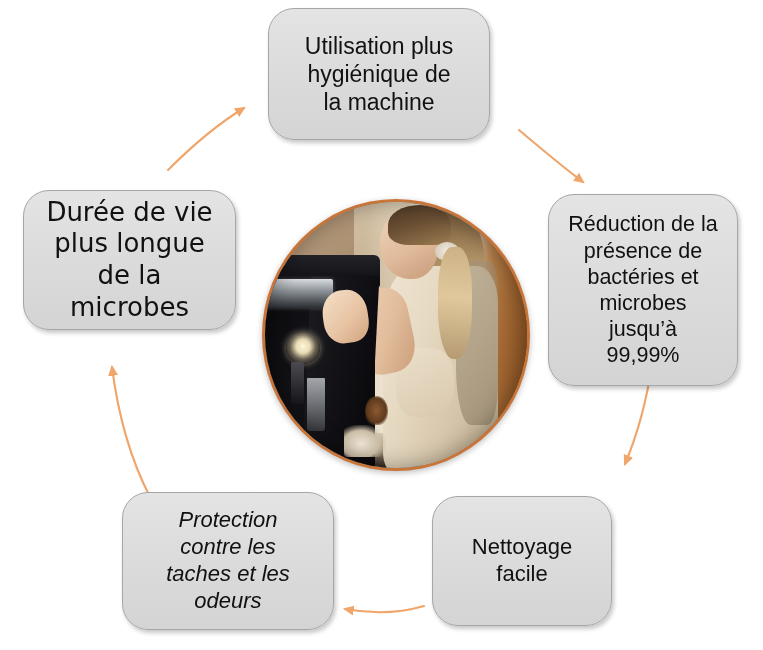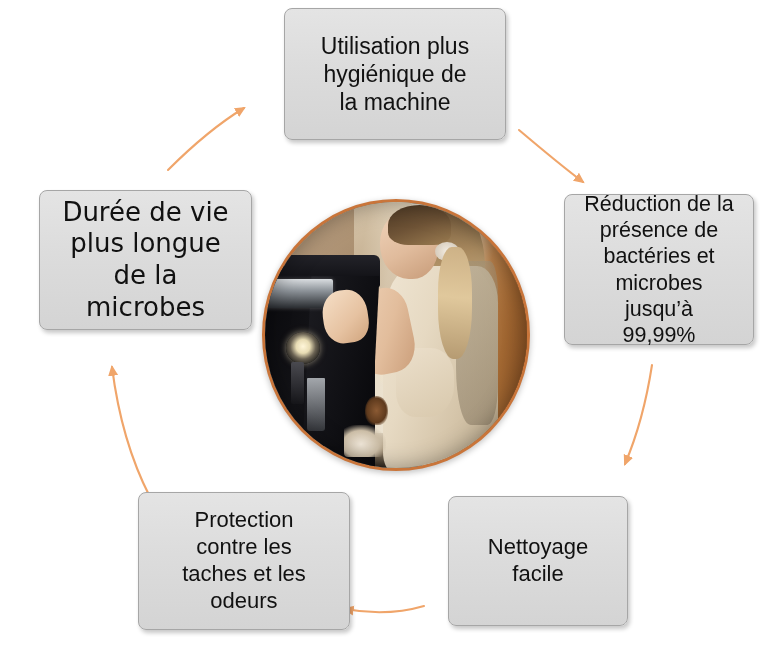--- a/index.html
+++ b/index.html
@@ -15,44 +15,43 @@
     width: 763px;
     height: 650px;
     background: #ffffff;
     overflow: hidden;
   }
 
   
   .node {
     position: absolute;
     box-sizing: border-box;
-    border-radius: 8px;
+    border-radius: 26px;
     border: 1px solid #a6a6a6;
     background: linear-gradient(180deg, #e4e4e4 0%, #dcdcdc 45%, #d4d4d4 100%);
     box-shadow: 2px 3px 4px rgba(0,0,0,0.22);
     display: flex;
     align-items: center;
     justify-content: center;
     text-align: center;
     color: #111111;
     line-height: 1.22;
     padding: 4px 18px;
     z-index: 3;
-    margin-left: 16px;
   }
   .node .txt {
     display: block;
     white-space: pre-line;
   }
 
   
   #node-top        { left: 268px; top: 8px;   width: 222px; height: 132px; font-size: 23px; }
-  #node-right      { left: 548px; top: 194px; width: 190px; height: 151px; font-size: 21.5px; }
+  #node-right      { left: 548px; top: 194px; width: 190px; height: 192px; font-size: 21.5px; }
   #node-bottomright{ left: 432px; top: 496px; width: 180px; height: 130px; font-size: 22px; }
-  #node-bottomleft { left: 122px; top: 492px; width: 212px; height: 138px; font-size: 22px; }
+  #node-bottomleft { left: 122px; top: 492px; width: 212px; height: 138px; font-size: 22px; font-style: italic; }
   #node-left       { left: 23px;  top: 190px; width: 213px; height: 140px;
                      font-size: 26px; font-family: "DejaVu Sans", sans-serif; }
 
   
   #center-photo {
     position: absolute;
     left: 262px;
     top: 199px;
     width: 268px;
     height: 272px;

